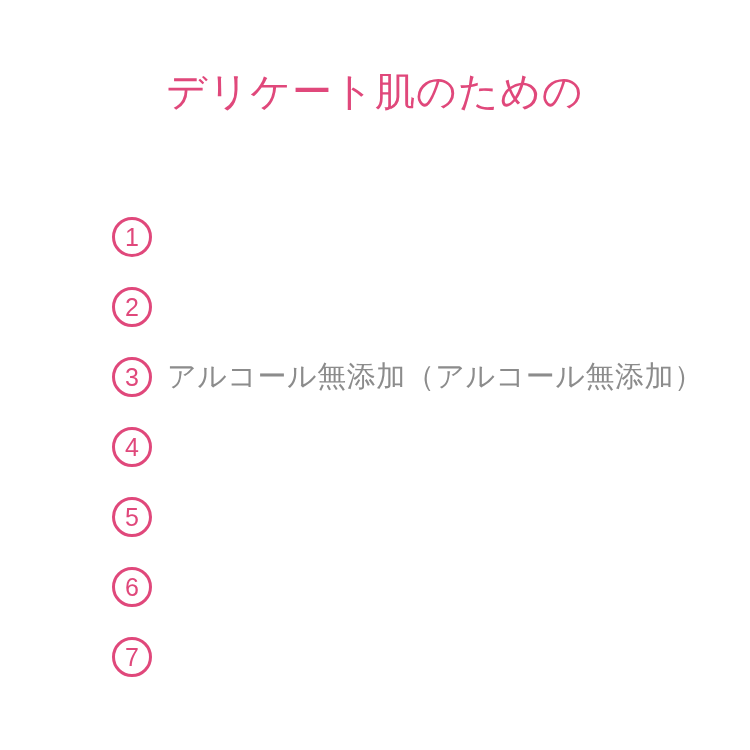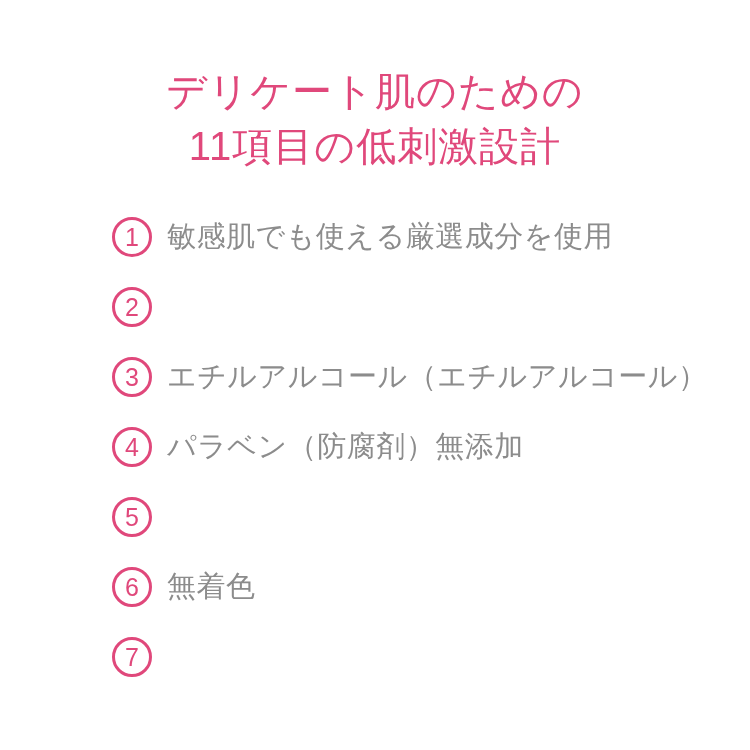--- a/index.html
+++ b/index.html
@@ -69,44 +69,40 @@
     white-space: nowrap;
   }
 </style>
 </head>
 <body>
 
 <div class="canvas">
 
   <h1 class="title">
     <span class="title-line">デリケート肌のための</span>
-    <span class="title-line">11項目の低刺激設計</span>
   </h1>
 
   <ul class="feature-list">
     <li class="feature-item">
       <span class="num-circle">1</span>
-      <span class="item-text">敏感肌でも使える厳選成分を使用</span>
     </li>
     <li class="feature-item">
       <span class="num-circle">2</span>
     </li>
     <li class="feature-item">
       <span class="num-circle">3</span>
-      <span class="item-text">エチルアルコール（エチルアルコール）</span>
+      <span class="item-text">アルコール無添加（アルコール無添加）</span>
     </li>
     <li class="feature-item">
       <span class="num-circle">4</span>
-      <span class="item-text">パラベン（防腐剤）無添加</span>
     </li>
     <li class="feature-item">
       <span class="num-circle">5</span>
     </li>
     <li class="feature-item">
       <span class="num-circle">6</span>
-      <span class="item-text">無着色</span>
     </li>
     <li class="feature-item">
       <span class="num-circle">7</span>
     </li>
   </ul>
 
 </div>
 
 </body></html>

